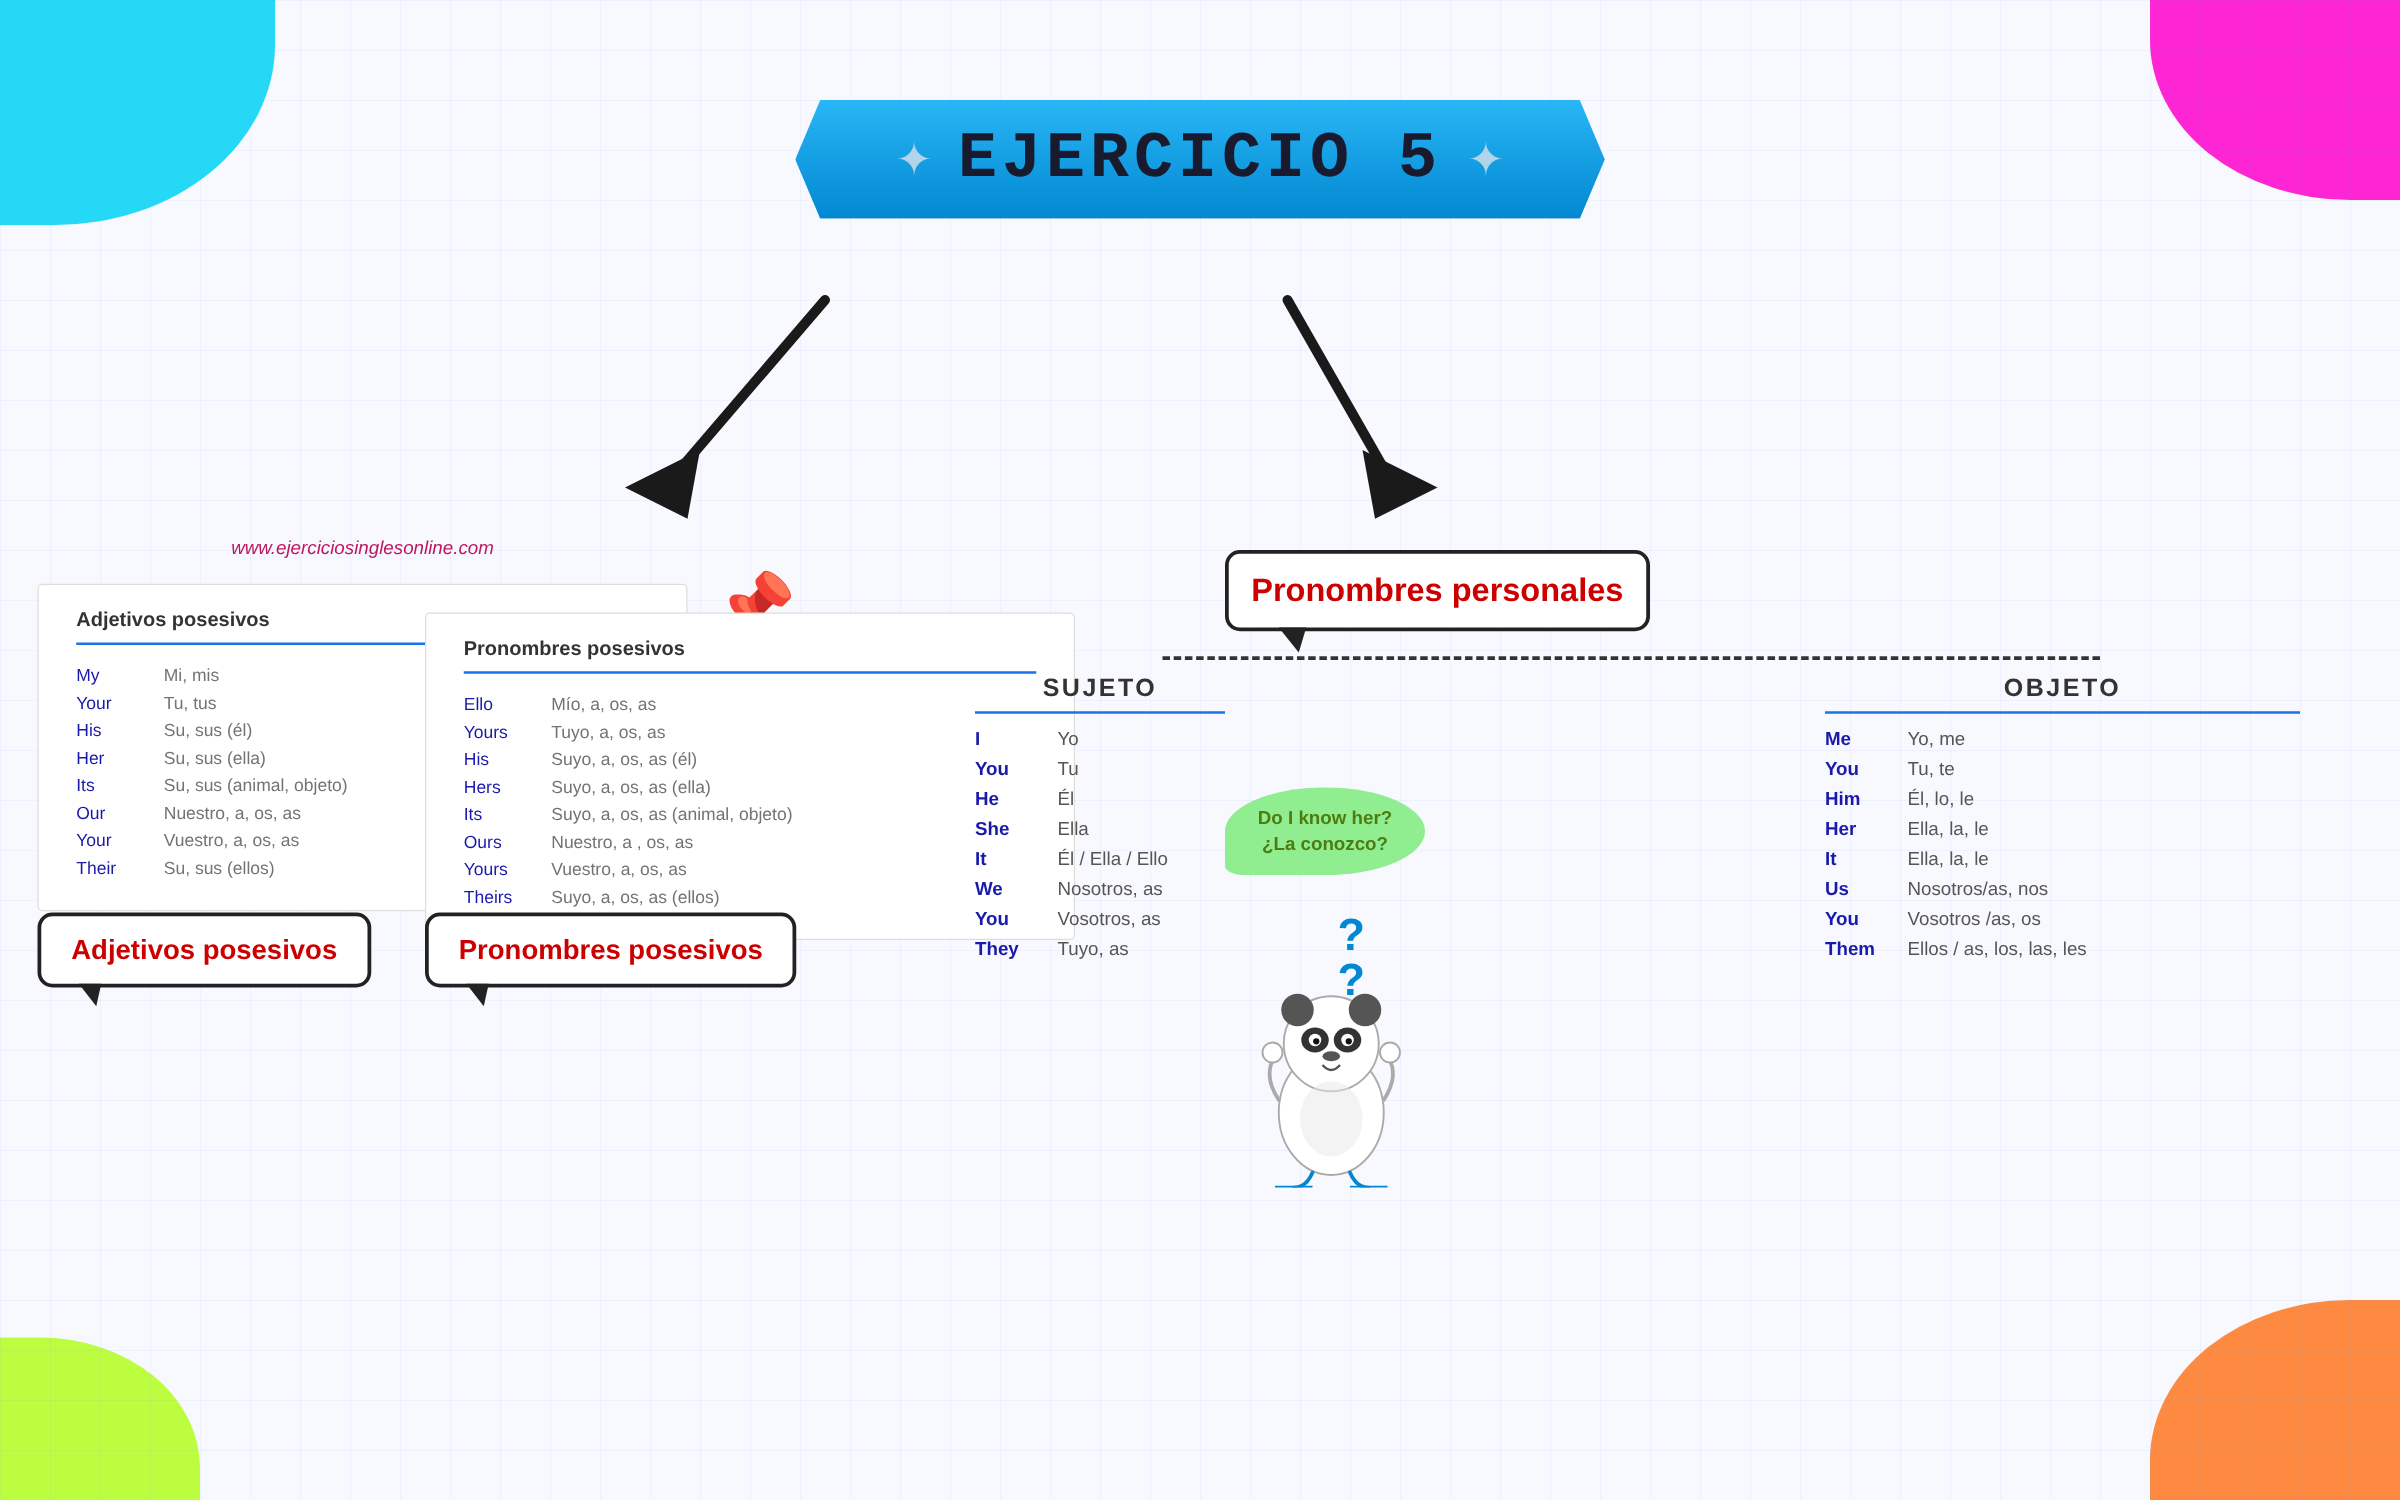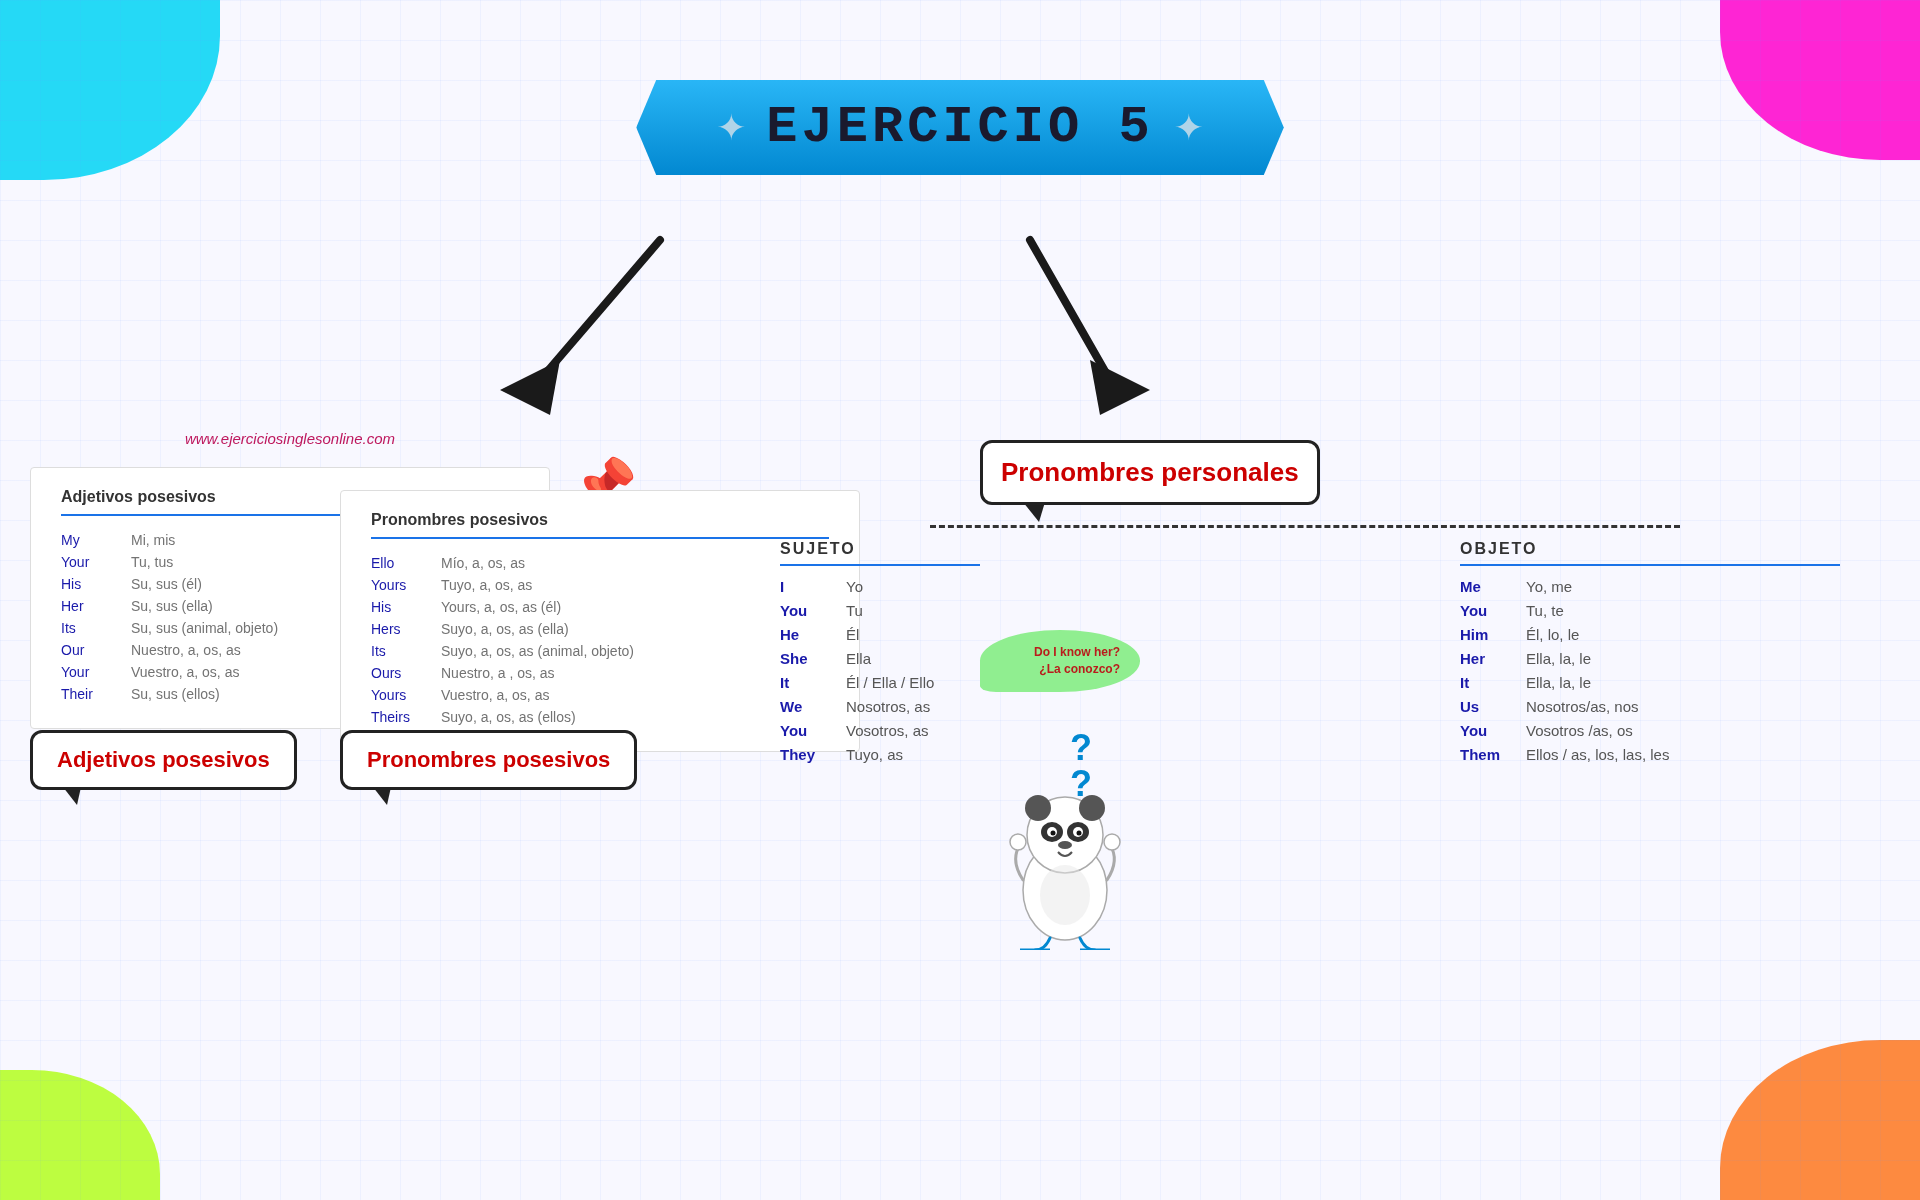--- a/index.html
+++ b/index.html
@@ -259,25 +259,26 @@
     .column-sujeto {
       width: 200px;
     }
     .column-objeto {
       position: absolute;
       left: 680px;
       width: 380px;
     }
 
     .col-header {
-      font-size: 16px;
+      font-size: 20px;
       font-weight: bold;
       color: #333;
       letter-spacing: 2px;
       margin-bottom: 6px;
+      text-align: center;
     }
     .col-divider {
       height: 2px;
       background: #1a73e8;
       margin-bottom: 12px;
       width: 100%;
     }
     .pronoun-row {
       display: flex;
       gap: 16px;
@@ -298,25 +299,24 @@
       position: absolute;
       top: 90px;
       left: 200px;
       background: #90ee90;
       border-radius: 50% 50% 50% 10%;
       padding: 14px 20px;
       text-align: center;
       width: 160px;
     }
     .know-text {
-      font-size: 12px;
-      font-weight: bold;
-      color: #b91c1c;
+      font-size: 15px;
+      font-weight: bold;
+      color: #4d7c0f;
       line-height: 1.4;
-      text-align: right;
     }
 
     
     .qmarks {
       position: absolute;
       top: 190px;
       left: 290px;
       font-size: 36px;
       font-weight: bold;
       color: #0288d1;
@@ -409,21 +409,21 @@
         <div class="table-row-item">
           <span class="eng">Ello</span>
           <span class="spa">Mío, a, os, as</span>
         </div>
         <div class="table-row-item">
           <span class="eng">Yours</span>
           <span class="spa">Tuyo, a, os, as</span>
         </div>
         <div class="table-row-item">
           <span class="eng">His</span>
-          <span class="spa">Yours, a, os, as (él)</span>
+          <span class="spa">Suyo, a, os, as (él)</span>
         </div>
         <div class="table-row-item">
           <span class="eng">Hers</span>
           <span class="spa">Suyo, a, os, as (ella)</span>
         </div>
         <div class="table-row-item">
           <span class="eng">Its</span>
           <span class="spa">Suyo, a, os, as (animal, objeto)</span>
         </div>
         <div class="table-row-item">

